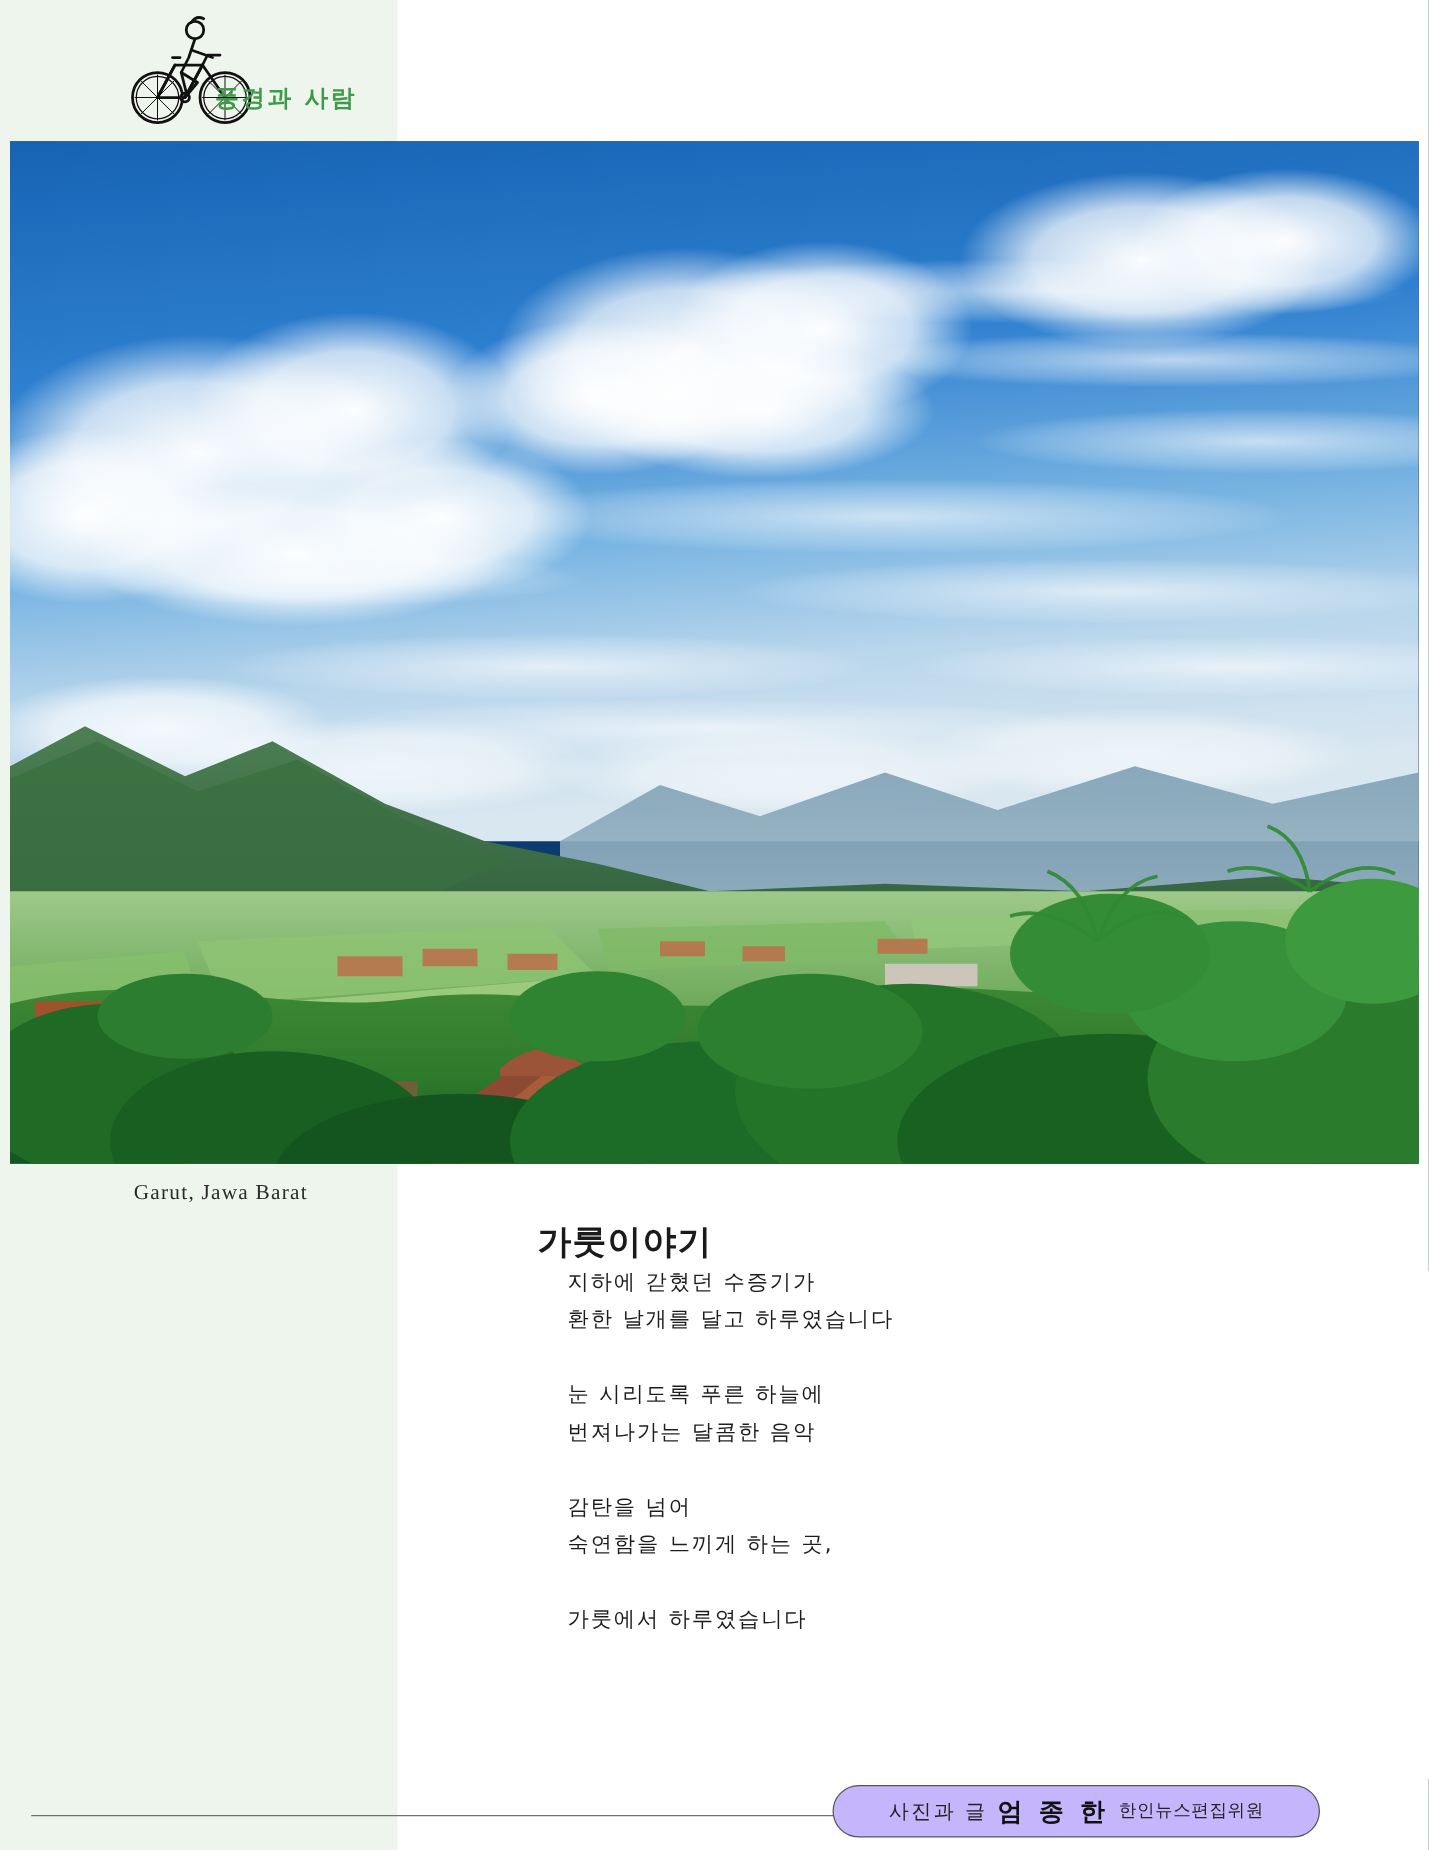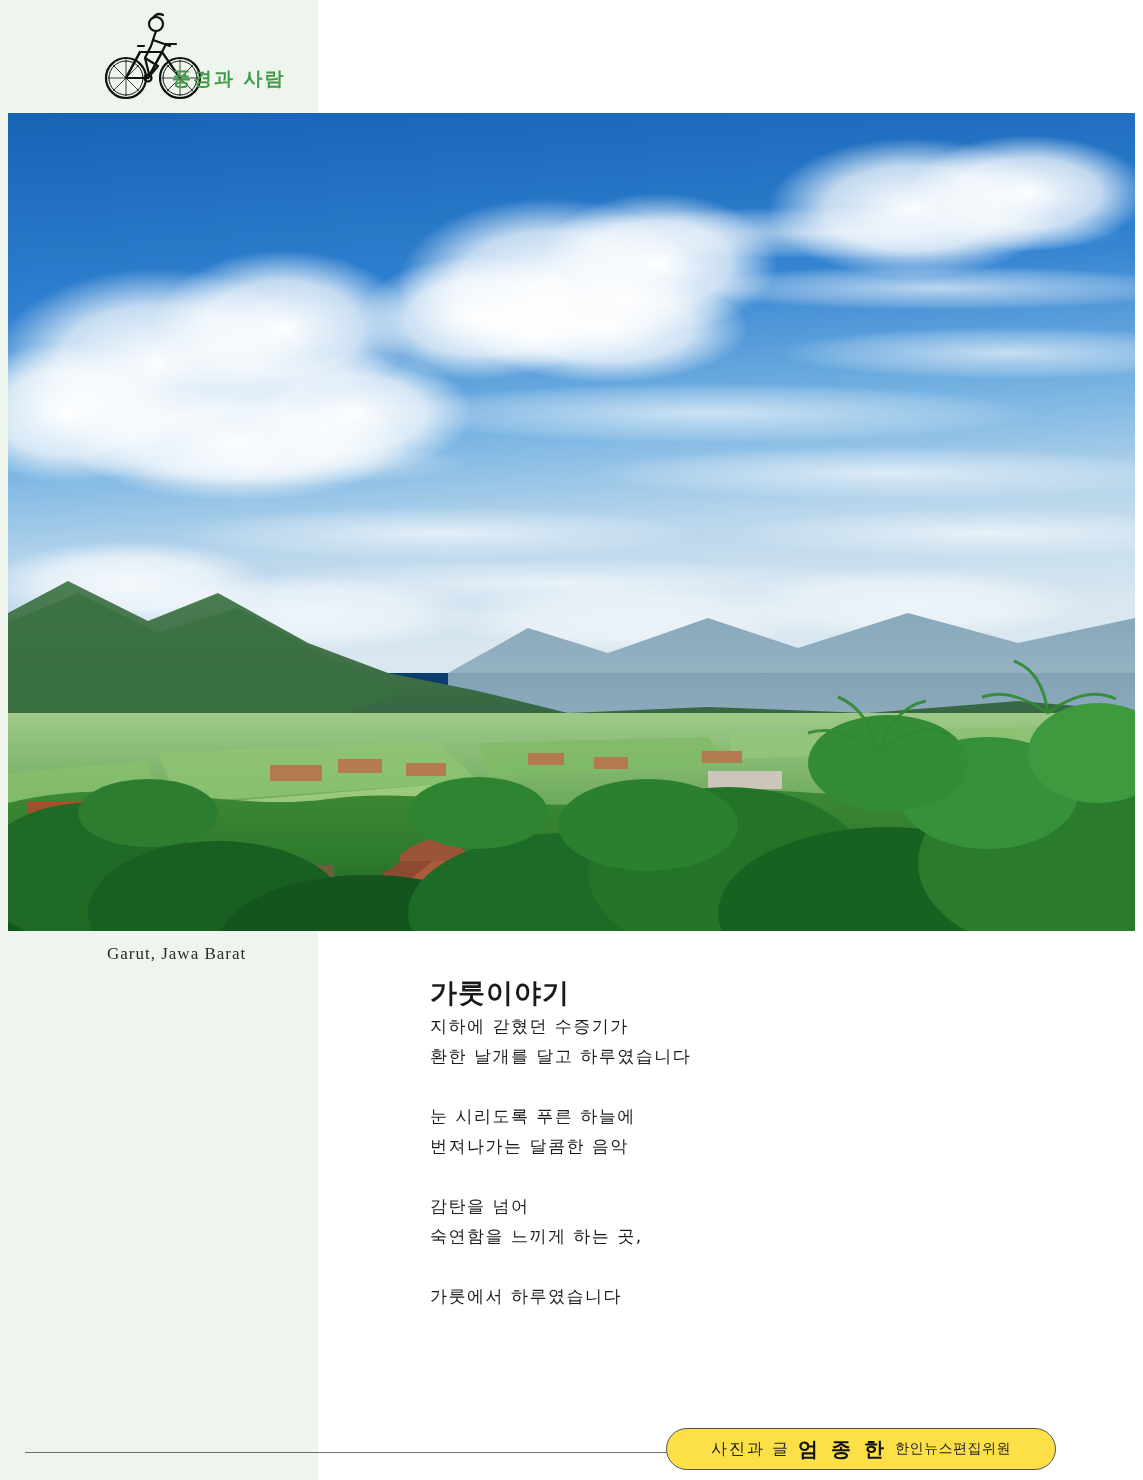--- a/index.html
+++ b/index.html
@@ -84,20 +84,21 @@
   }
   .poem-title {
     font-family: "DejaVu Sans", sans-serif;
     font-size: 27px;
     font-weight: bold;
     color: #1a1a1a;
     letter-spacing: 1px;
   }
   .stanza {
     margin-bottom: 30px;
+    margin-left: 24px;
   }
   .stanza .line {
     font-family: "DejaVu Sans", sans-serif;
     font-size: 17px;
     line-height: 30px;
     color: #1c1c1c;
     letter-spacing: 1.5px;
     white-space: nowrap;
   }
 
@@ -111,21 +112,21 @@
     background: #6f6f6f;
   }
   .byline-pill {
     position: absolute;
     left: 666px;
     top: 1428px;
     width: 390px;
     height: 42px;
     border: 1px solid #555;
     border-radius: 21px;
-    background: #fde047;
+    background: #c4b5fd;
     display: flex;
     align-items: center;
     justify-content: center;
     gap: 8px;
     white-space: nowrap;
   }
   .byline-label {
     font-family: "DejaVu Sans", sans-serif;
     font-size: 16px;
     color: #222;

